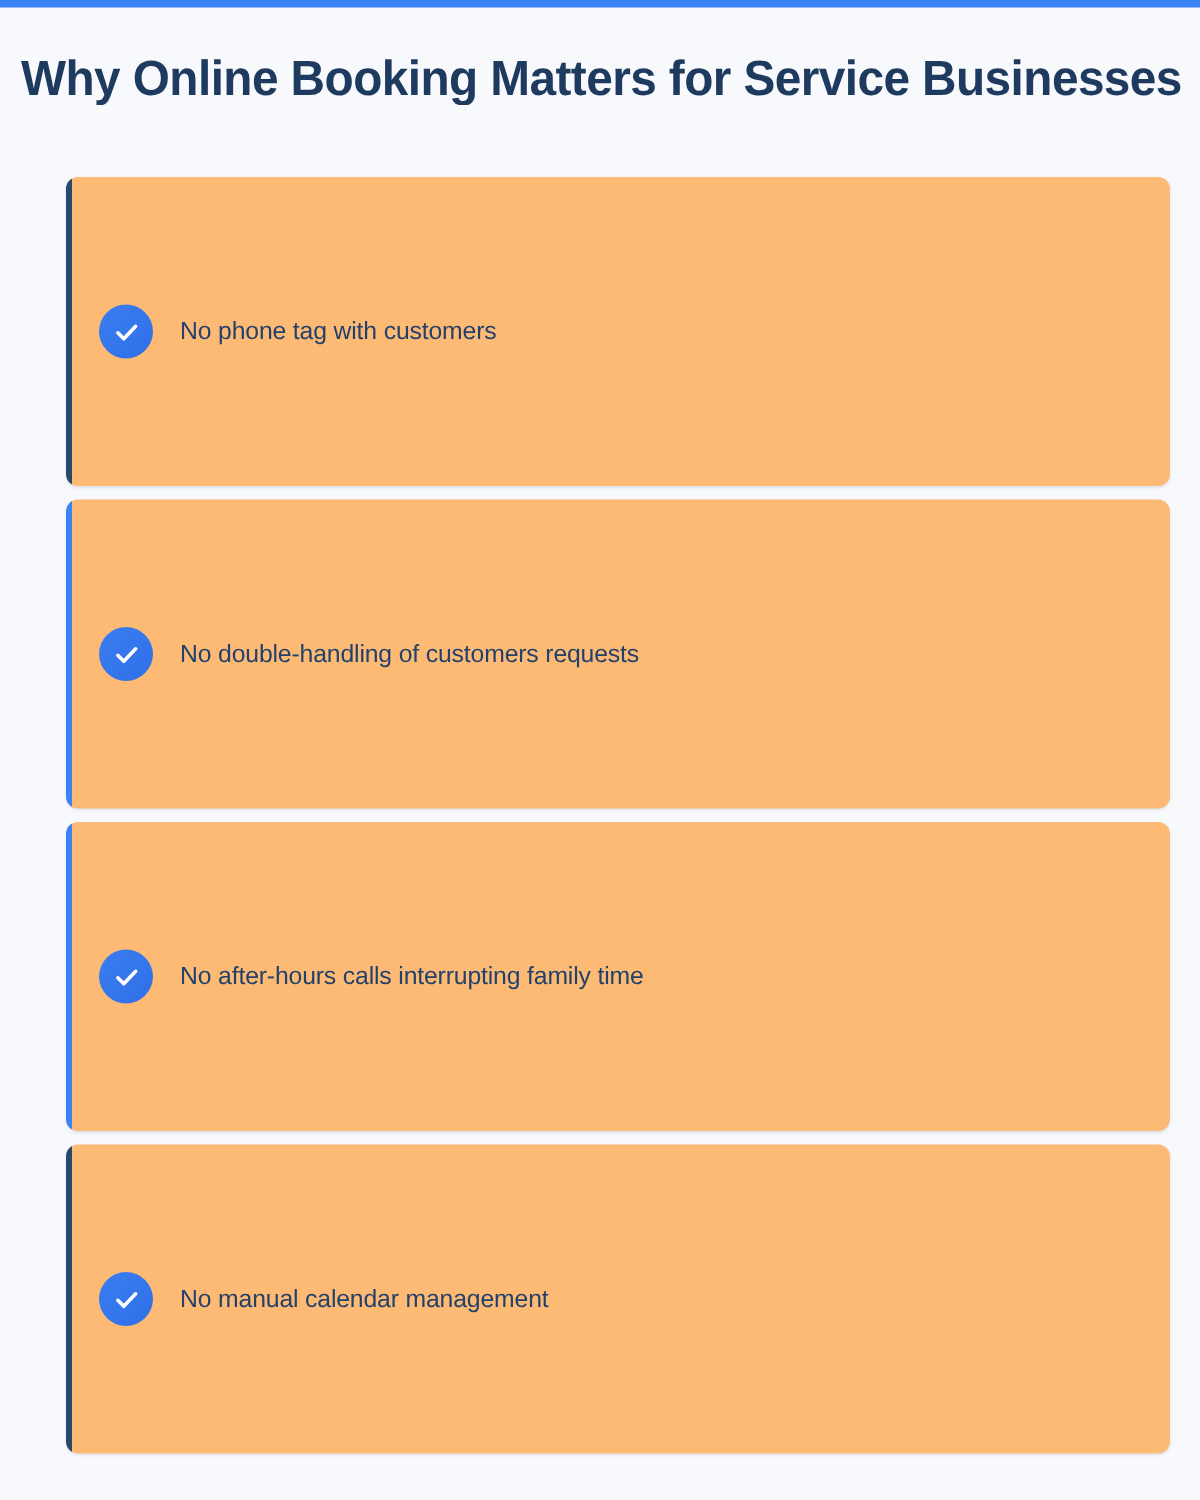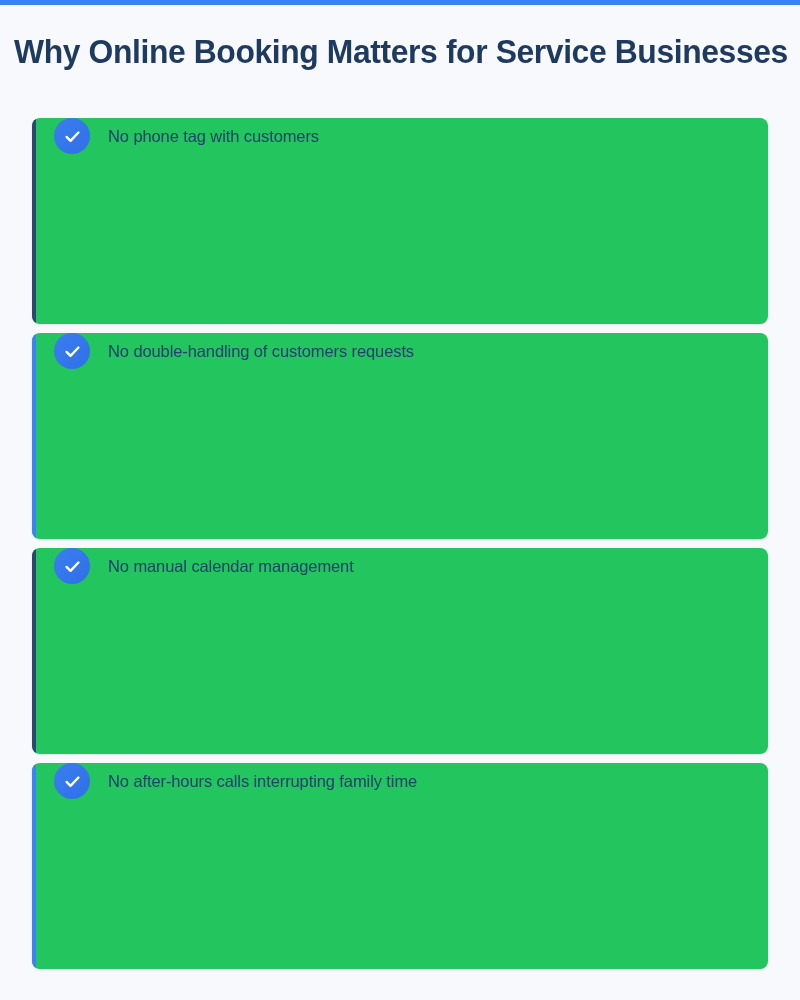--- a/index.html
+++ b/index.html
@@ -47,27 +47,28 @@
     position:absolute;
     top:118px;
     left:32px;
     width:736px;
   }
 
   .card {
     position:relative;
     width:736px;
     height:206px;
-    background:#22c55e;
+    background:#fdba74;
     border-radius:8px;
     box-shadow:0 1px 3px rgba(20,40,80,0.07), 0 1px 1px rgba(20,40,80,0.04);
     margin-bottom:9px;
     display:flex;
-    align-items:flex-start;
+    align-items:center;
     overflow:hidden;
+    margin-left:12px;
   }
 
   .card:last-child { margin-bottom:0; }
 
   .card-accent {
     position:absolute;
     left:0; top:0;
     width:4px;
     height:100%;
   }
@@ -129,37 +130,37 @@
     <div class="card-inner">
       <span class="check-circle">
         <svg width="19" height="19" viewBox="0 0 24 24" fill="none" stroke="#ffffff" stroke-width="3" stroke-linecap="round" stroke-linejoin="round">
           <polyline points="4.5,12.5 9.5,17.5 19.5,7"></polyline>
         </svg>
       </span>
       <span class="card-text">No double-handling of customers requests</span>
     </div>
   </div>
 
+  <div class="card accent-blue">
+    <span class="card-accent"></span>
+    <div class="card-inner">
+      <span class="check-circle">
+        <svg width="19" height="19" viewBox="0 0 24 24" fill="none" stroke="#ffffff" stroke-width="3" stroke-linecap="round" stroke-linejoin="round">
+          <polyline points="4.5,12.5 9.5,17.5 19.5,7"></polyline>
+        </svg>
+      </span>
+      <span class="card-text">No after-hours calls interrupting family time</span>
+    </div>
+  </div>
+
   <div class="card accent-dark">
     <span class="card-accent"></span>
     <div class="card-inner">
       <span class="check-circle">
         <svg width="19" height="19" viewBox="0 0 24 24" fill="none" stroke="#ffffff" stroke-width="3" stroke-linecap="round" stroke-linejoin="round">
           <polyline points="4.5,12.5 9.5,17.5 19.5,7"></polyline>
         </svg>
       </span>
       <span class="card-text">No manual calendar management</span>
     </div>
   </div>
 
-  <div class="card accent-blue">
-    <span class="card-accent"></span>
-    <div class="card-inner">
-      <span class="check-circle">
-        <svg width="19" height="19" viewBox="0 0 24 24" fill="none" stroke="#ffffff" stroke-width="3" stroke-linecap="round" stroke-linejoin="round">
-          <polyline points="4.5,12.5 9.5,17.5 19.5,7"></polyline>
-        </svg>
-      </span>
-      <span class="card-text">No after-hours calls interrupting family time</span>
-    </div>
-  </div>
-
 </div>
 
 </body></html>

